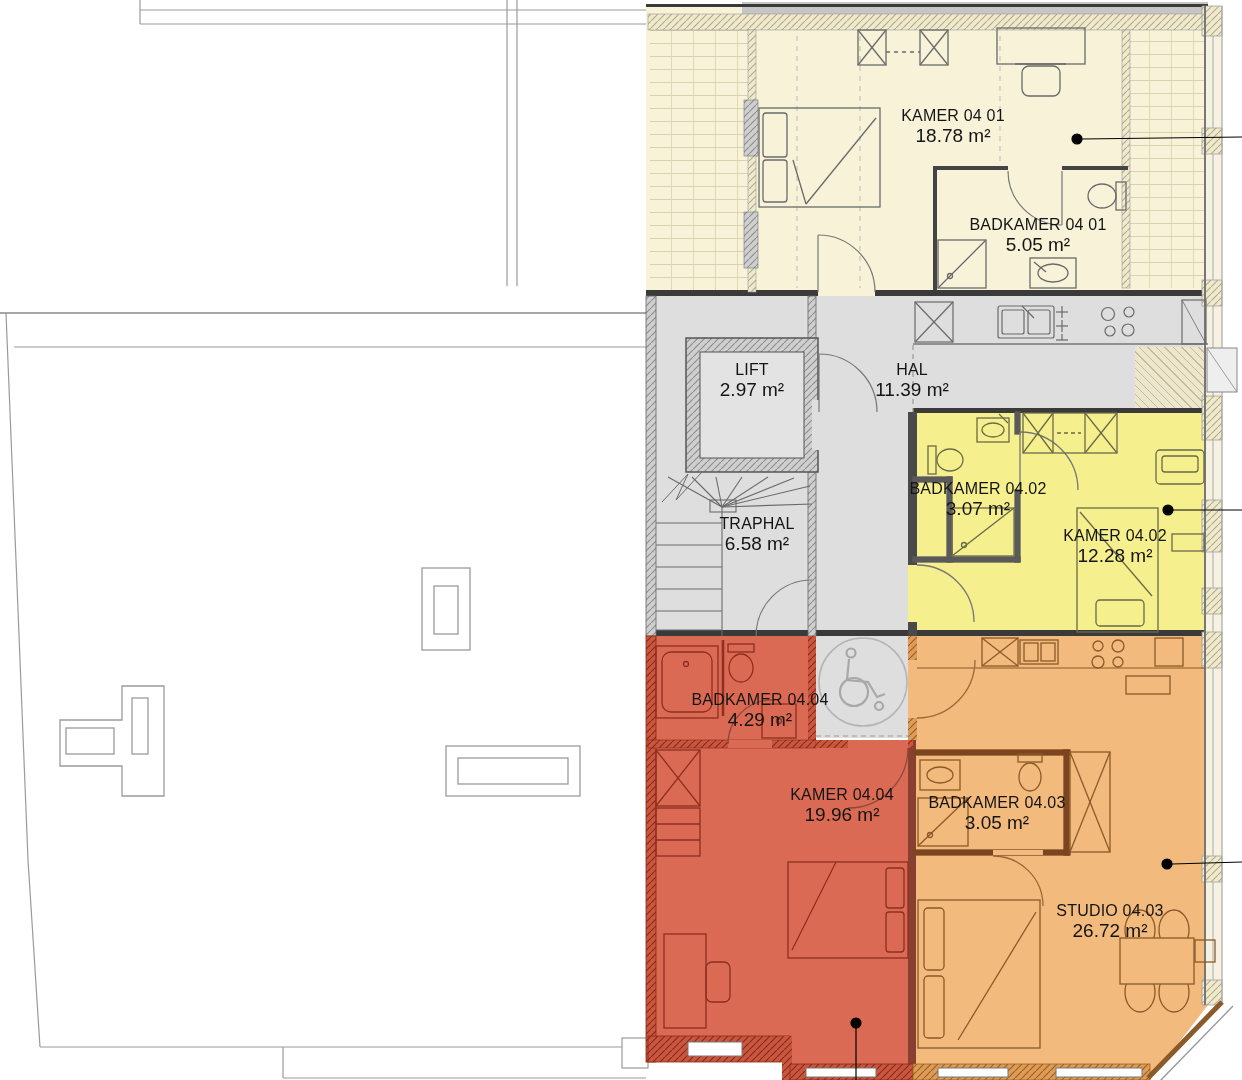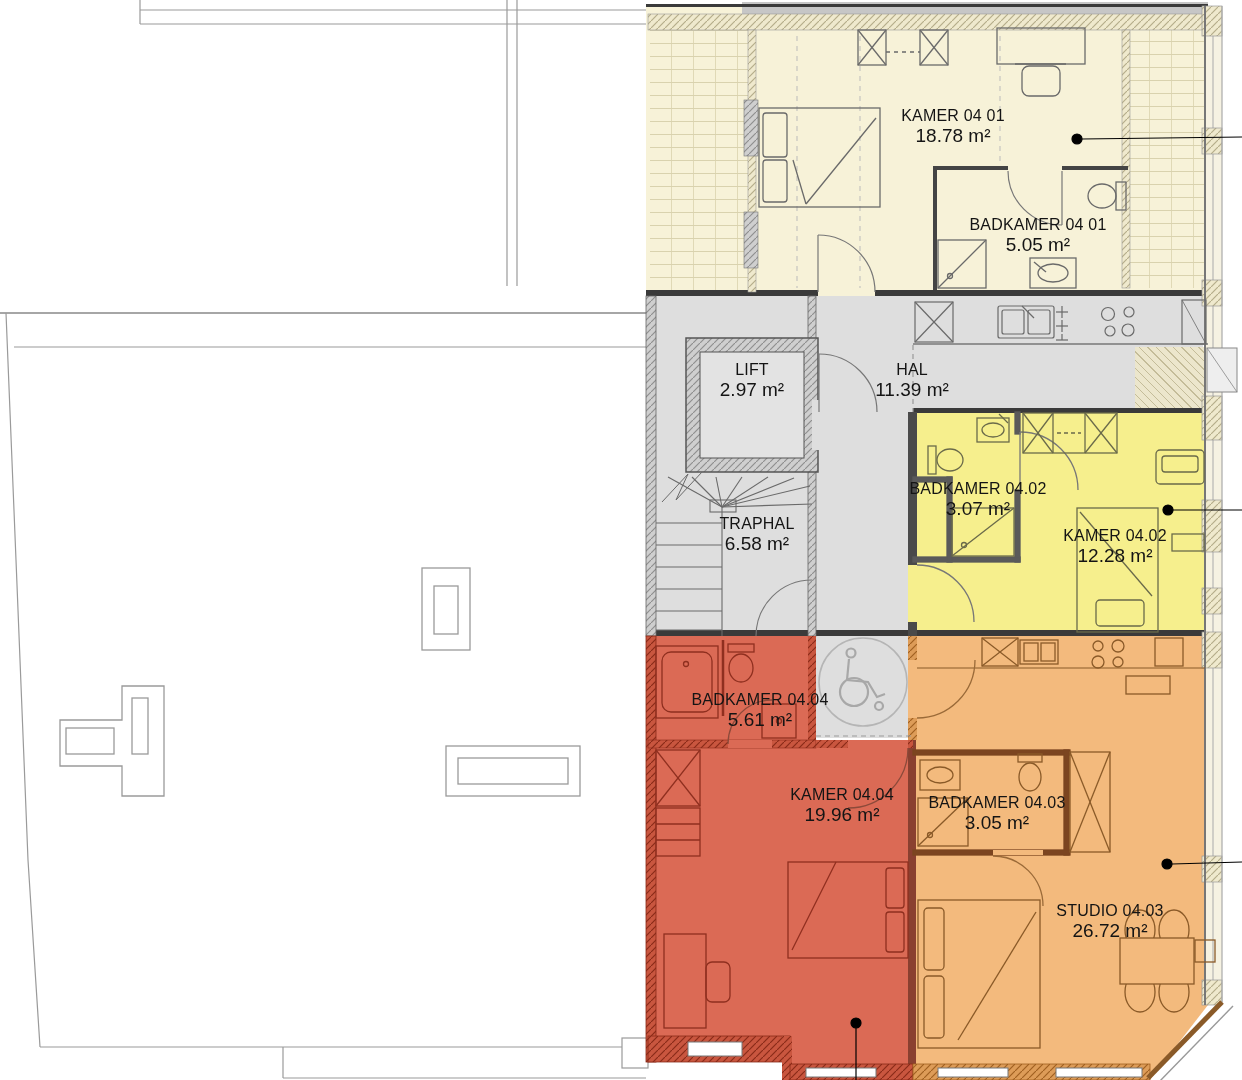--- a/index.html
+++ b/index.html
@@ -444,21 +444,21 @@
   <div class="room-label" style="left:978px;top:479px;">
     <div class="nm">BADKAMER 04.02</div>
       <div class="ar">3.07 m²</div>
   </div>
   <div class="room-label" style="left:1115px;top:526px;">
     <div class="nm">KAMER 04.02</div>
       <div class="ar">12.28 m²</div>
   </div>
   <div class="room-label" style="left:760px;top:666px;margin-top:24px;">
     <div class="nm">BADKAMER 04.04</div>
-      <div class="ar">5.61 m²</div>
+      <div class="ar">4.29 m²</div>
   </div>
   <div class="room-label" style="left:842px;top:785px;">
     <div class="nm">KAMER 04.04</div>
       <div class="ar">19.96 m²</div>
   </div>
   <div class="room-label" style="left:997px;top:793px;">
     <div class="nm">BADKAMER 04.03</div>
       <div class="ar">3.05 m²</div>
   </div>
   <div class="room-label" style="left:1110px;top:869px;margin-top:32px;">

